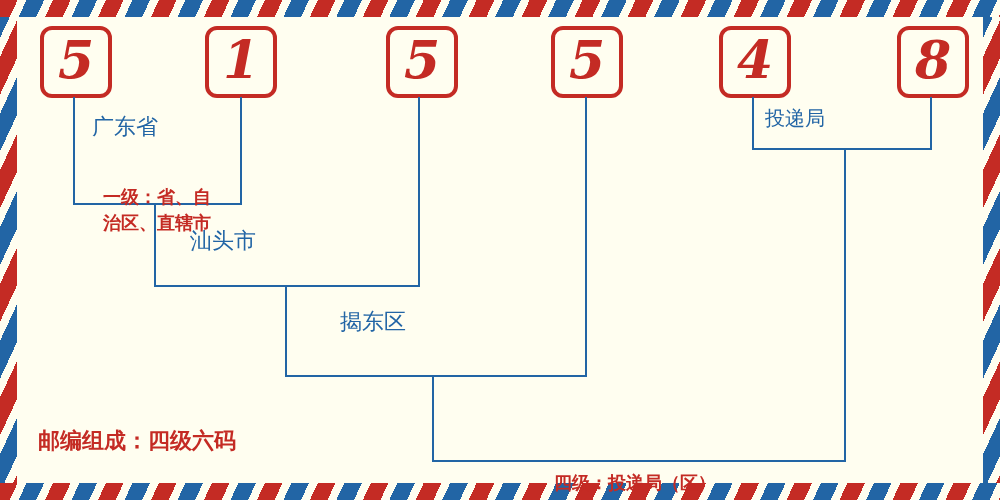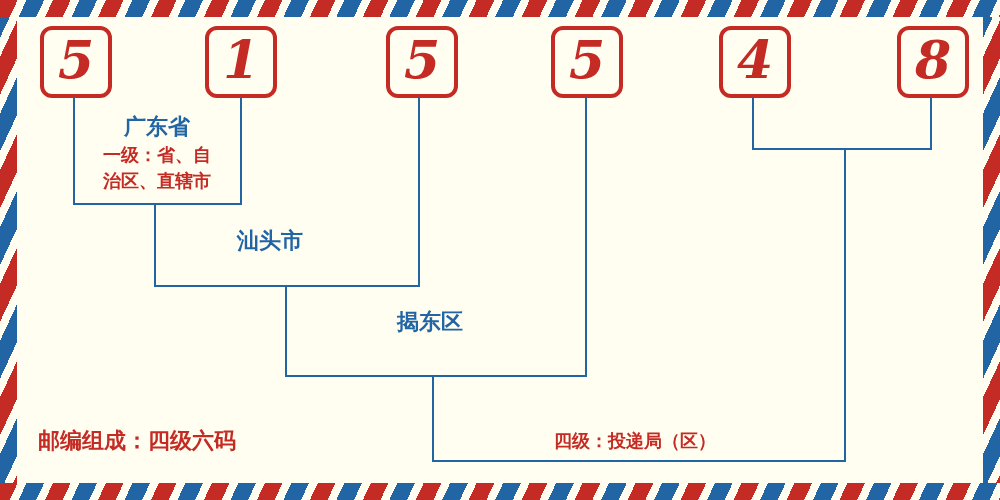--- a/index.html
+++ b/index.html
@@ -37,26 +37,26 @@
     color:#C42B24;
     font-family:"DejaVu Serif", serif;
     font-style:italic;font-weight:bold;
     font-size:52px;line-height:1;
     transform:translateY(-2px);
   }
   
   .line{position:absolute;background:#2265A5;}
   
   .lvl-name{
-    position:absolute;color:#2265A5;font-weight:bold;
-    font-size:22px;text-align:center;line-height:1.2;
+    position:absolute;color:#2265A5;font-weight:normal;
+    font-size:22px;text-align:left;line-height:1.2;
   }
   .lvl-desc{
     position:absolute;color:#C42B24;font-weight:bold;
-    font-size:18px;text-align:center;line-height:1.45;
+    font-size:18px;text-align:center;line-height:1.45;margin-top:42px;
   }
   .footer-note{
     position:absolute;left:38px;top:426px;
     color:#C42B24;font-weight:bold;font-size:22px;text-align:center;
   }
 </style>
 </head>
 <body>
 
 <div class="canvas">
@@ -107,16 +107,17 @@
 
   <div class="lvl-name" style="left:92px;top:114px;width:130px">广东省</div>
   <div class="lvl-desc" style="left:98px;top:142px;width:118px">一级：省、自治区、直辖市</div>
 
   <div class="lvl-name" style="left:190px;top:228px;width:160px">汕头市</div>
 
   <div class="lvl-name" style="left:340px;top:309px;width:180px">揭东区</div>
 
   <div class="lvl-desc" style="left:525px;top:428px;width:220px">四级：投递局（区）</div>
 
+  <div class="lvl-name" style="left:765px;top:106px;width:160px;font-size:20px">投递局</div>
 
   <div class="footer-note">邮编组成：四级六码</div>
 
 </div>
 
 </body></html>

